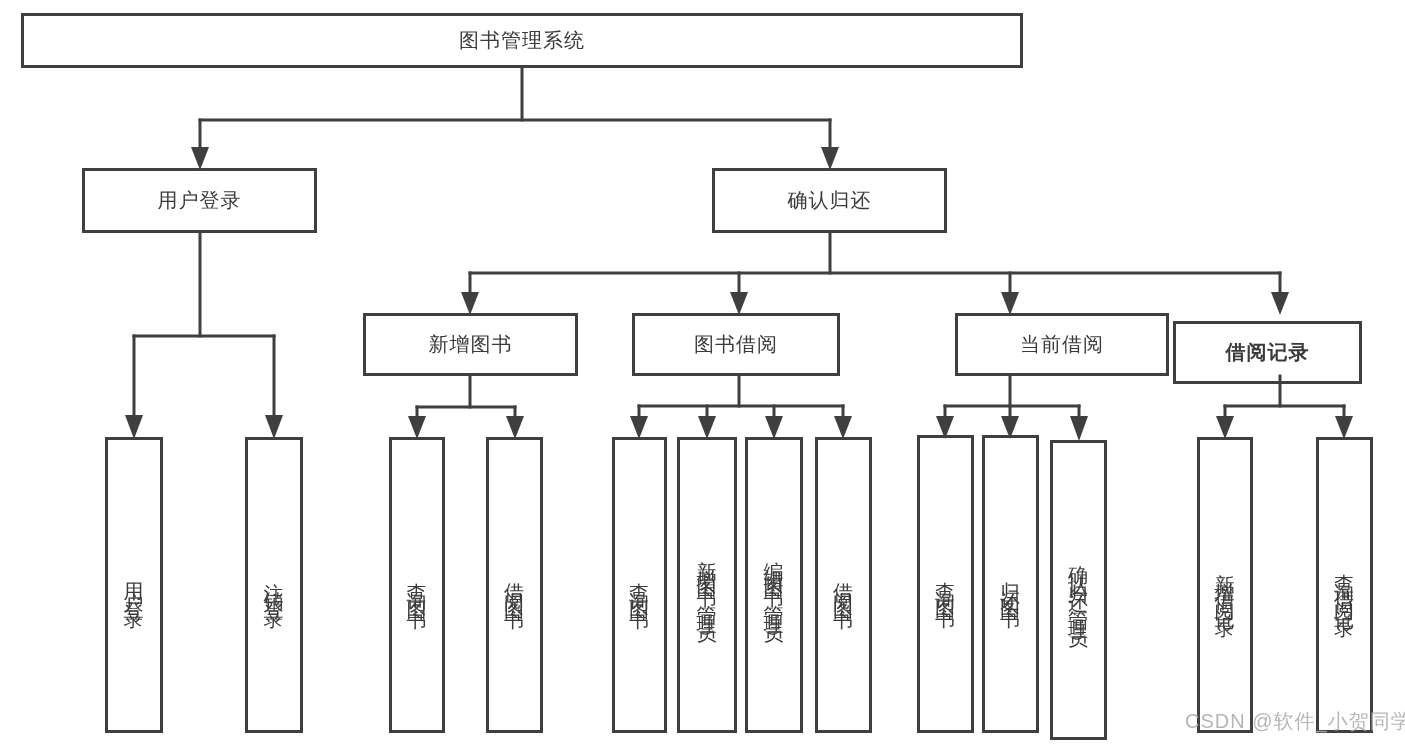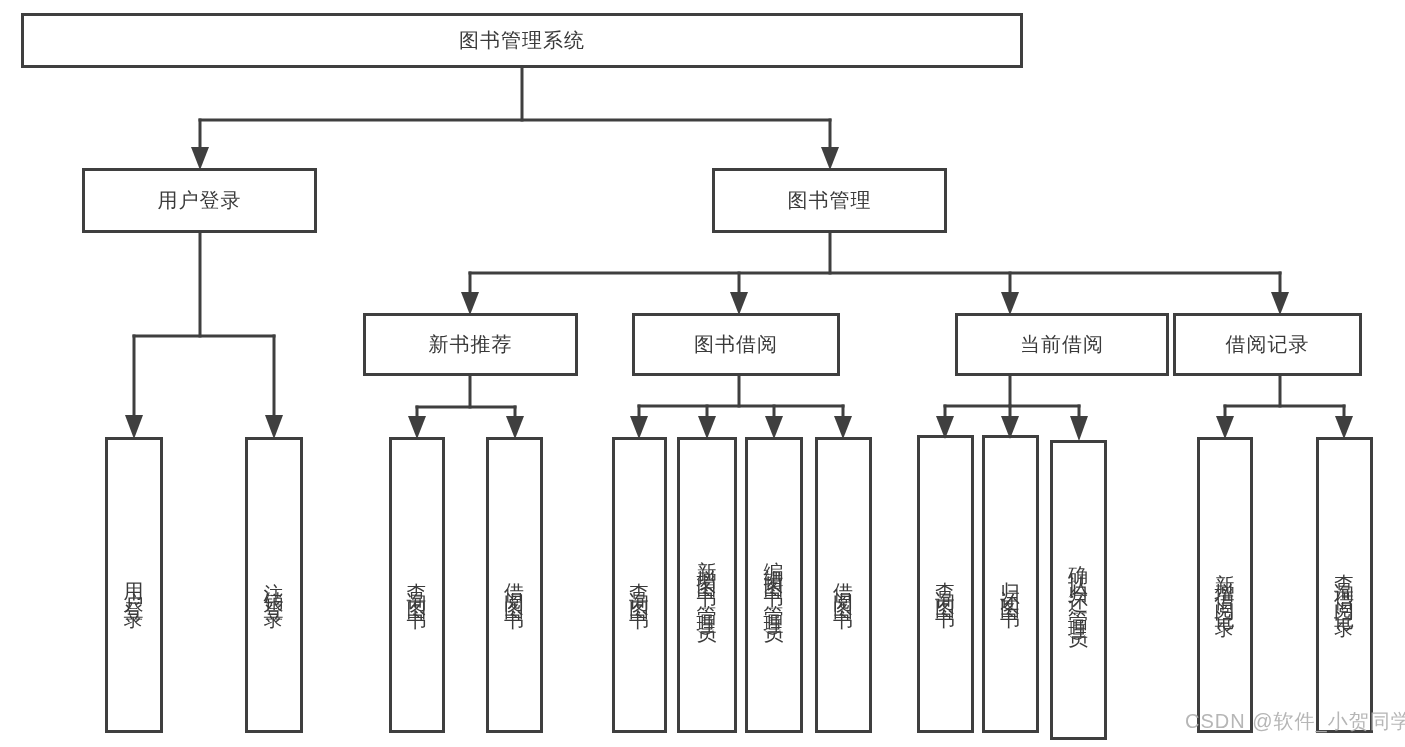--- a/index.html
+++ b/index.html
@@ -146,26 +146,26 @@
       <line x1="1225" y1="406" x2="1225" y2="419"></line>
       <polygon points="1216,416 1234,416 1225,439"></polygon>
       <line x1="1344" y1="406" x2="1344" y2="419"></line>
       <polygon points="1335,416 1353,416 1344,439"></polygon>
     </g>
   </svg>
 
   <div class="box" style="left:21px;top:13px;width:1002px;height:55px;">图书管理系统</div>
 
   <div class="box" style="left:82px;top:168px;width:235px;height:65px;">用户登录</div>
-  <div class="box" style="left:712px;top:168px;width:235px;height:65px;">图书管理</div>
+  <div class="box" style="left:712px;top:168px;width:235px;height:65px;">确认归还</div>
 
-  <div class="box" style="left:363px;top:313px;width:215px;height:63px;">新书推荐</div>
+  <div class="box" style="left:363px;top:313px;width:215px;height:63px;">新增图书</div>
   <div class="box" style="left:632px;top:313px;width:208px;height:63px;">图书借阅</div>
   <div class="box" style="left:955px;top:313px;width:214px;height:63px;">当前借阅</div>
-  <div class="box" style="left:1173px;top:313px;width:189px;height:63px;">借阅记录</div>
+  <div class="box" style="left:1173px;top:321px;width:189px;height:63px;font-weight:bold;">借阅记录</div>
 
   <div class="box vbox" style="left:105px;top:437px;width:58px;height:296px;">用户登录</div>
   <div class="box vbox" style="left:245px;top:437px;width:58px;height:296px;">注销登录</div>
 
   <div class="box vbox" style="left:389px;top:437px;width:56px;height:296px;">查询图书</div>
   <div class="box vbox" style="left:486px;top:437px;width:57px;height:296px;">借阅图书</div>
 
   <div class="box vbox" style="left:612px;top:437px;width:55px;height:296px;">查询图书</div>
   <div class="box vbox" style="left:677px;top:437px;width:60px;height:296px;">新增图书（管理员）</div>
   <div class="box vbox" style="left:745px;top:437px;width:58px;height:296px;">编辑图书（管理员）</div>

